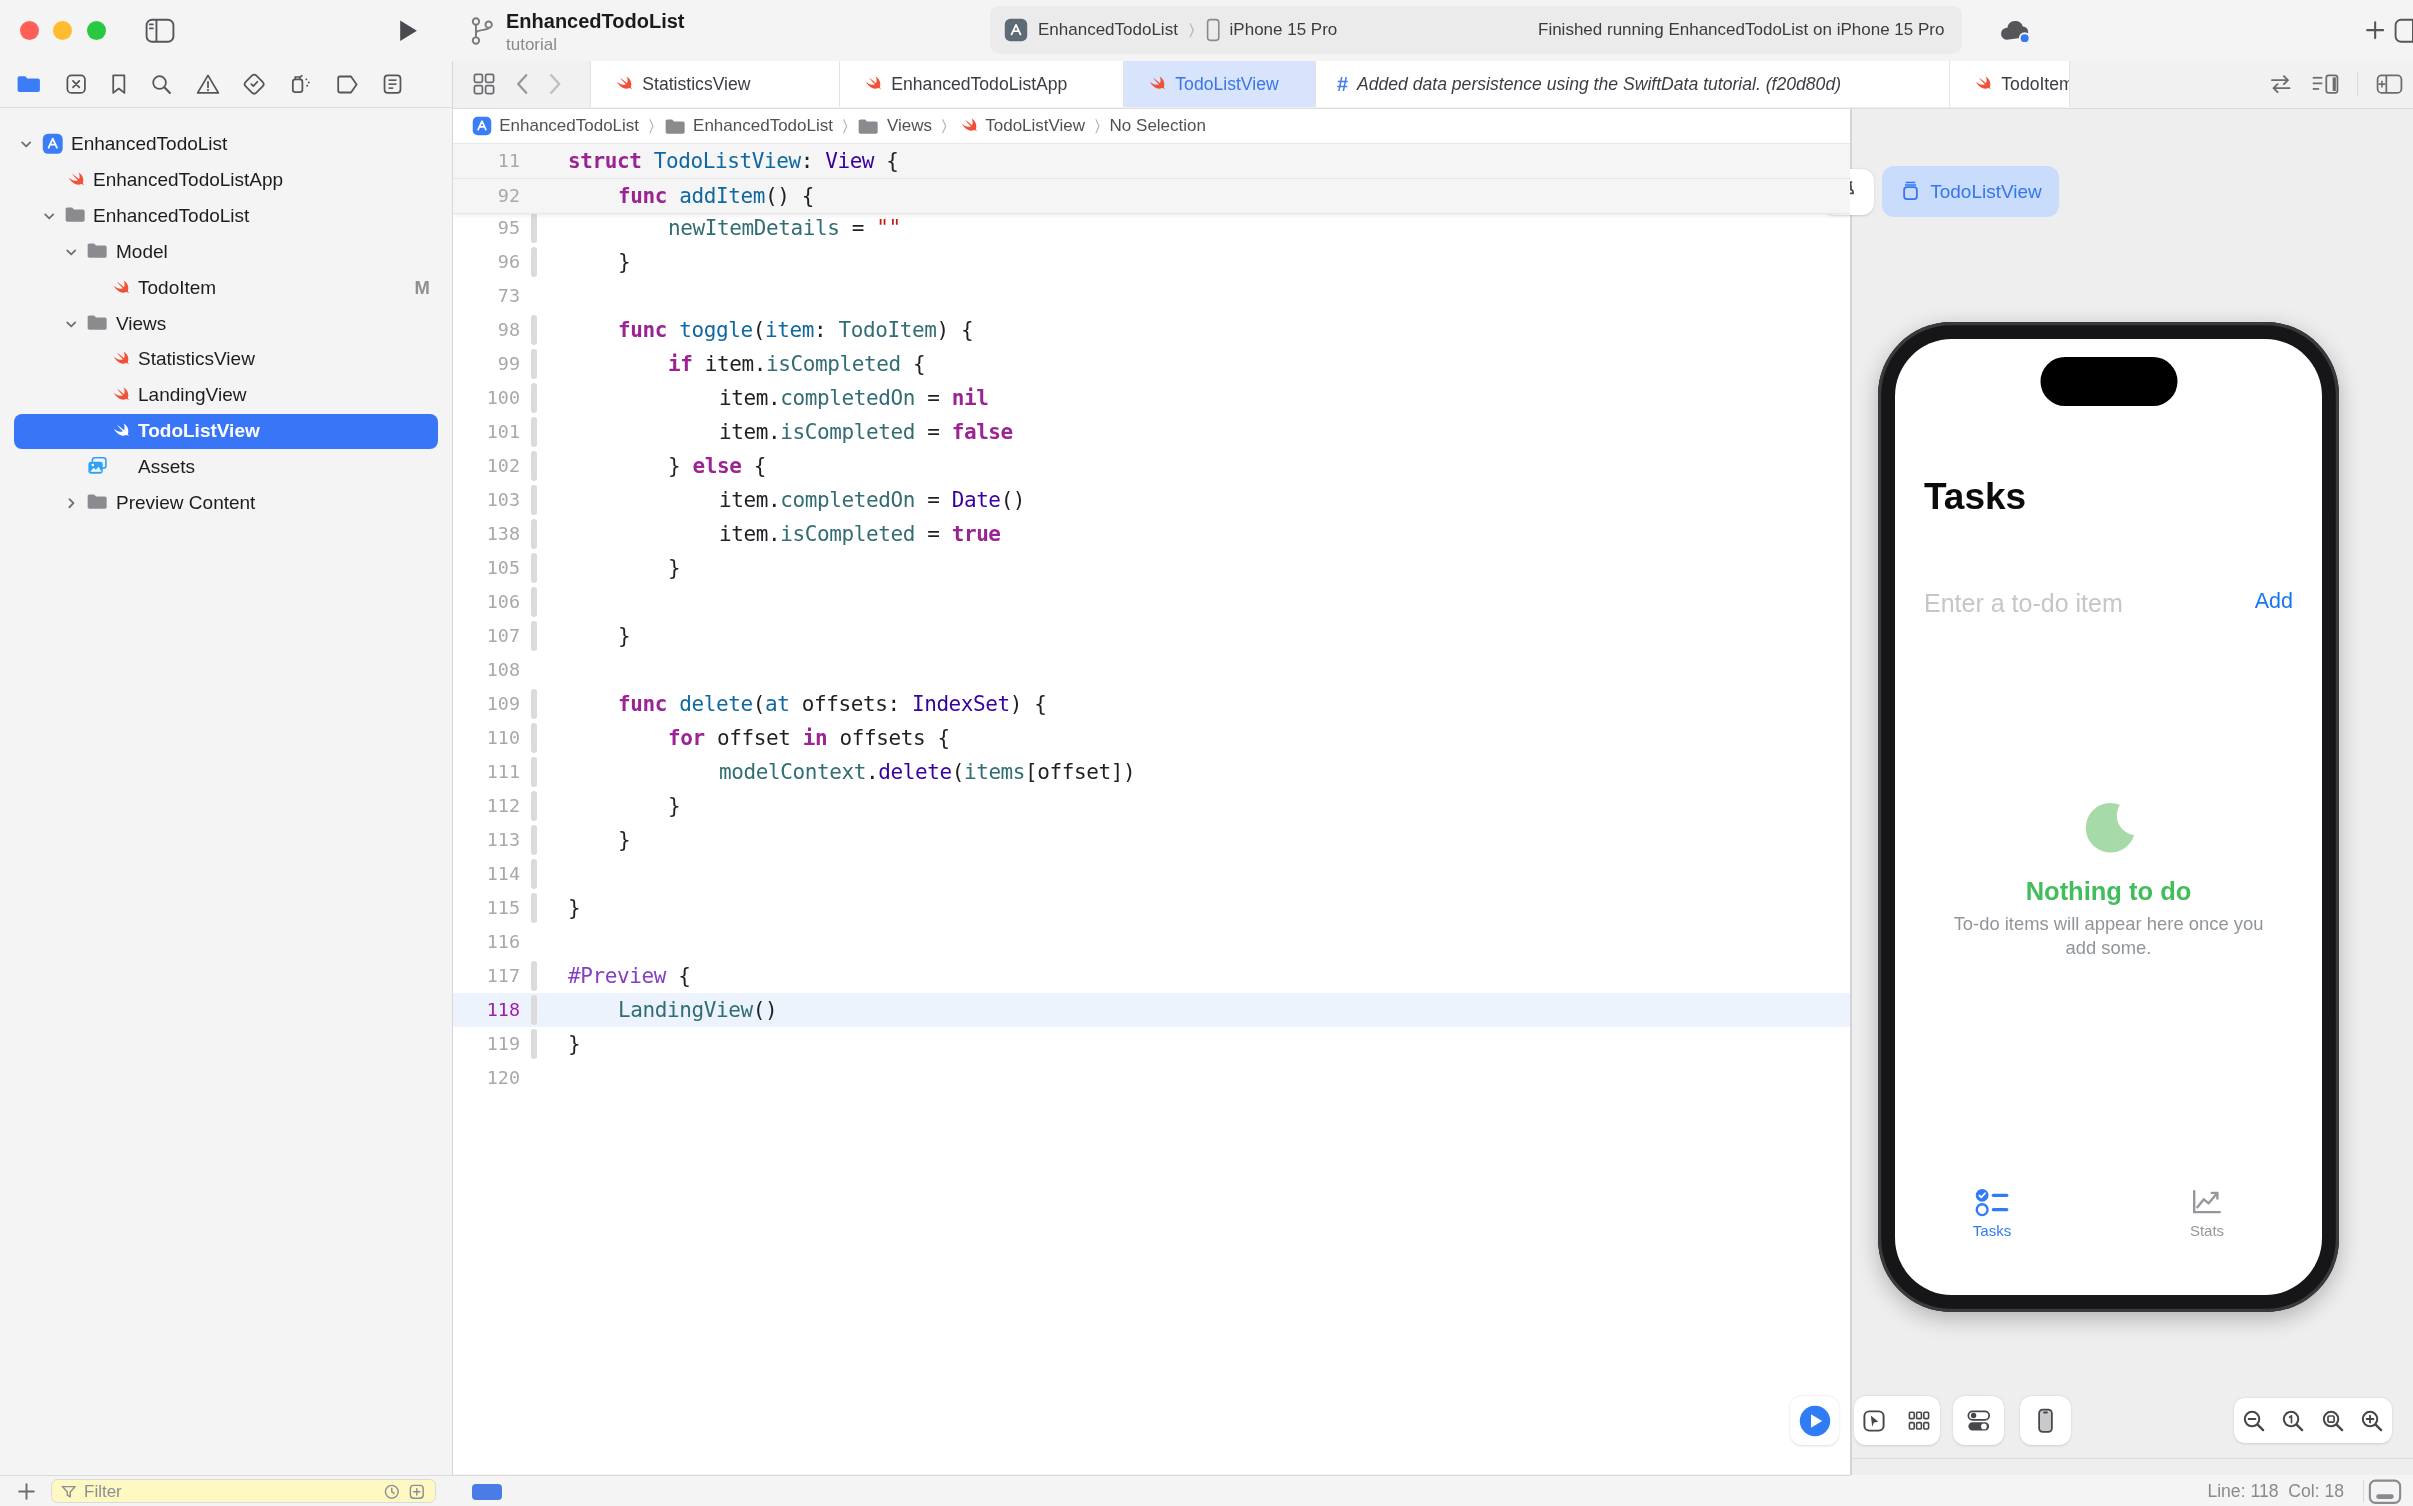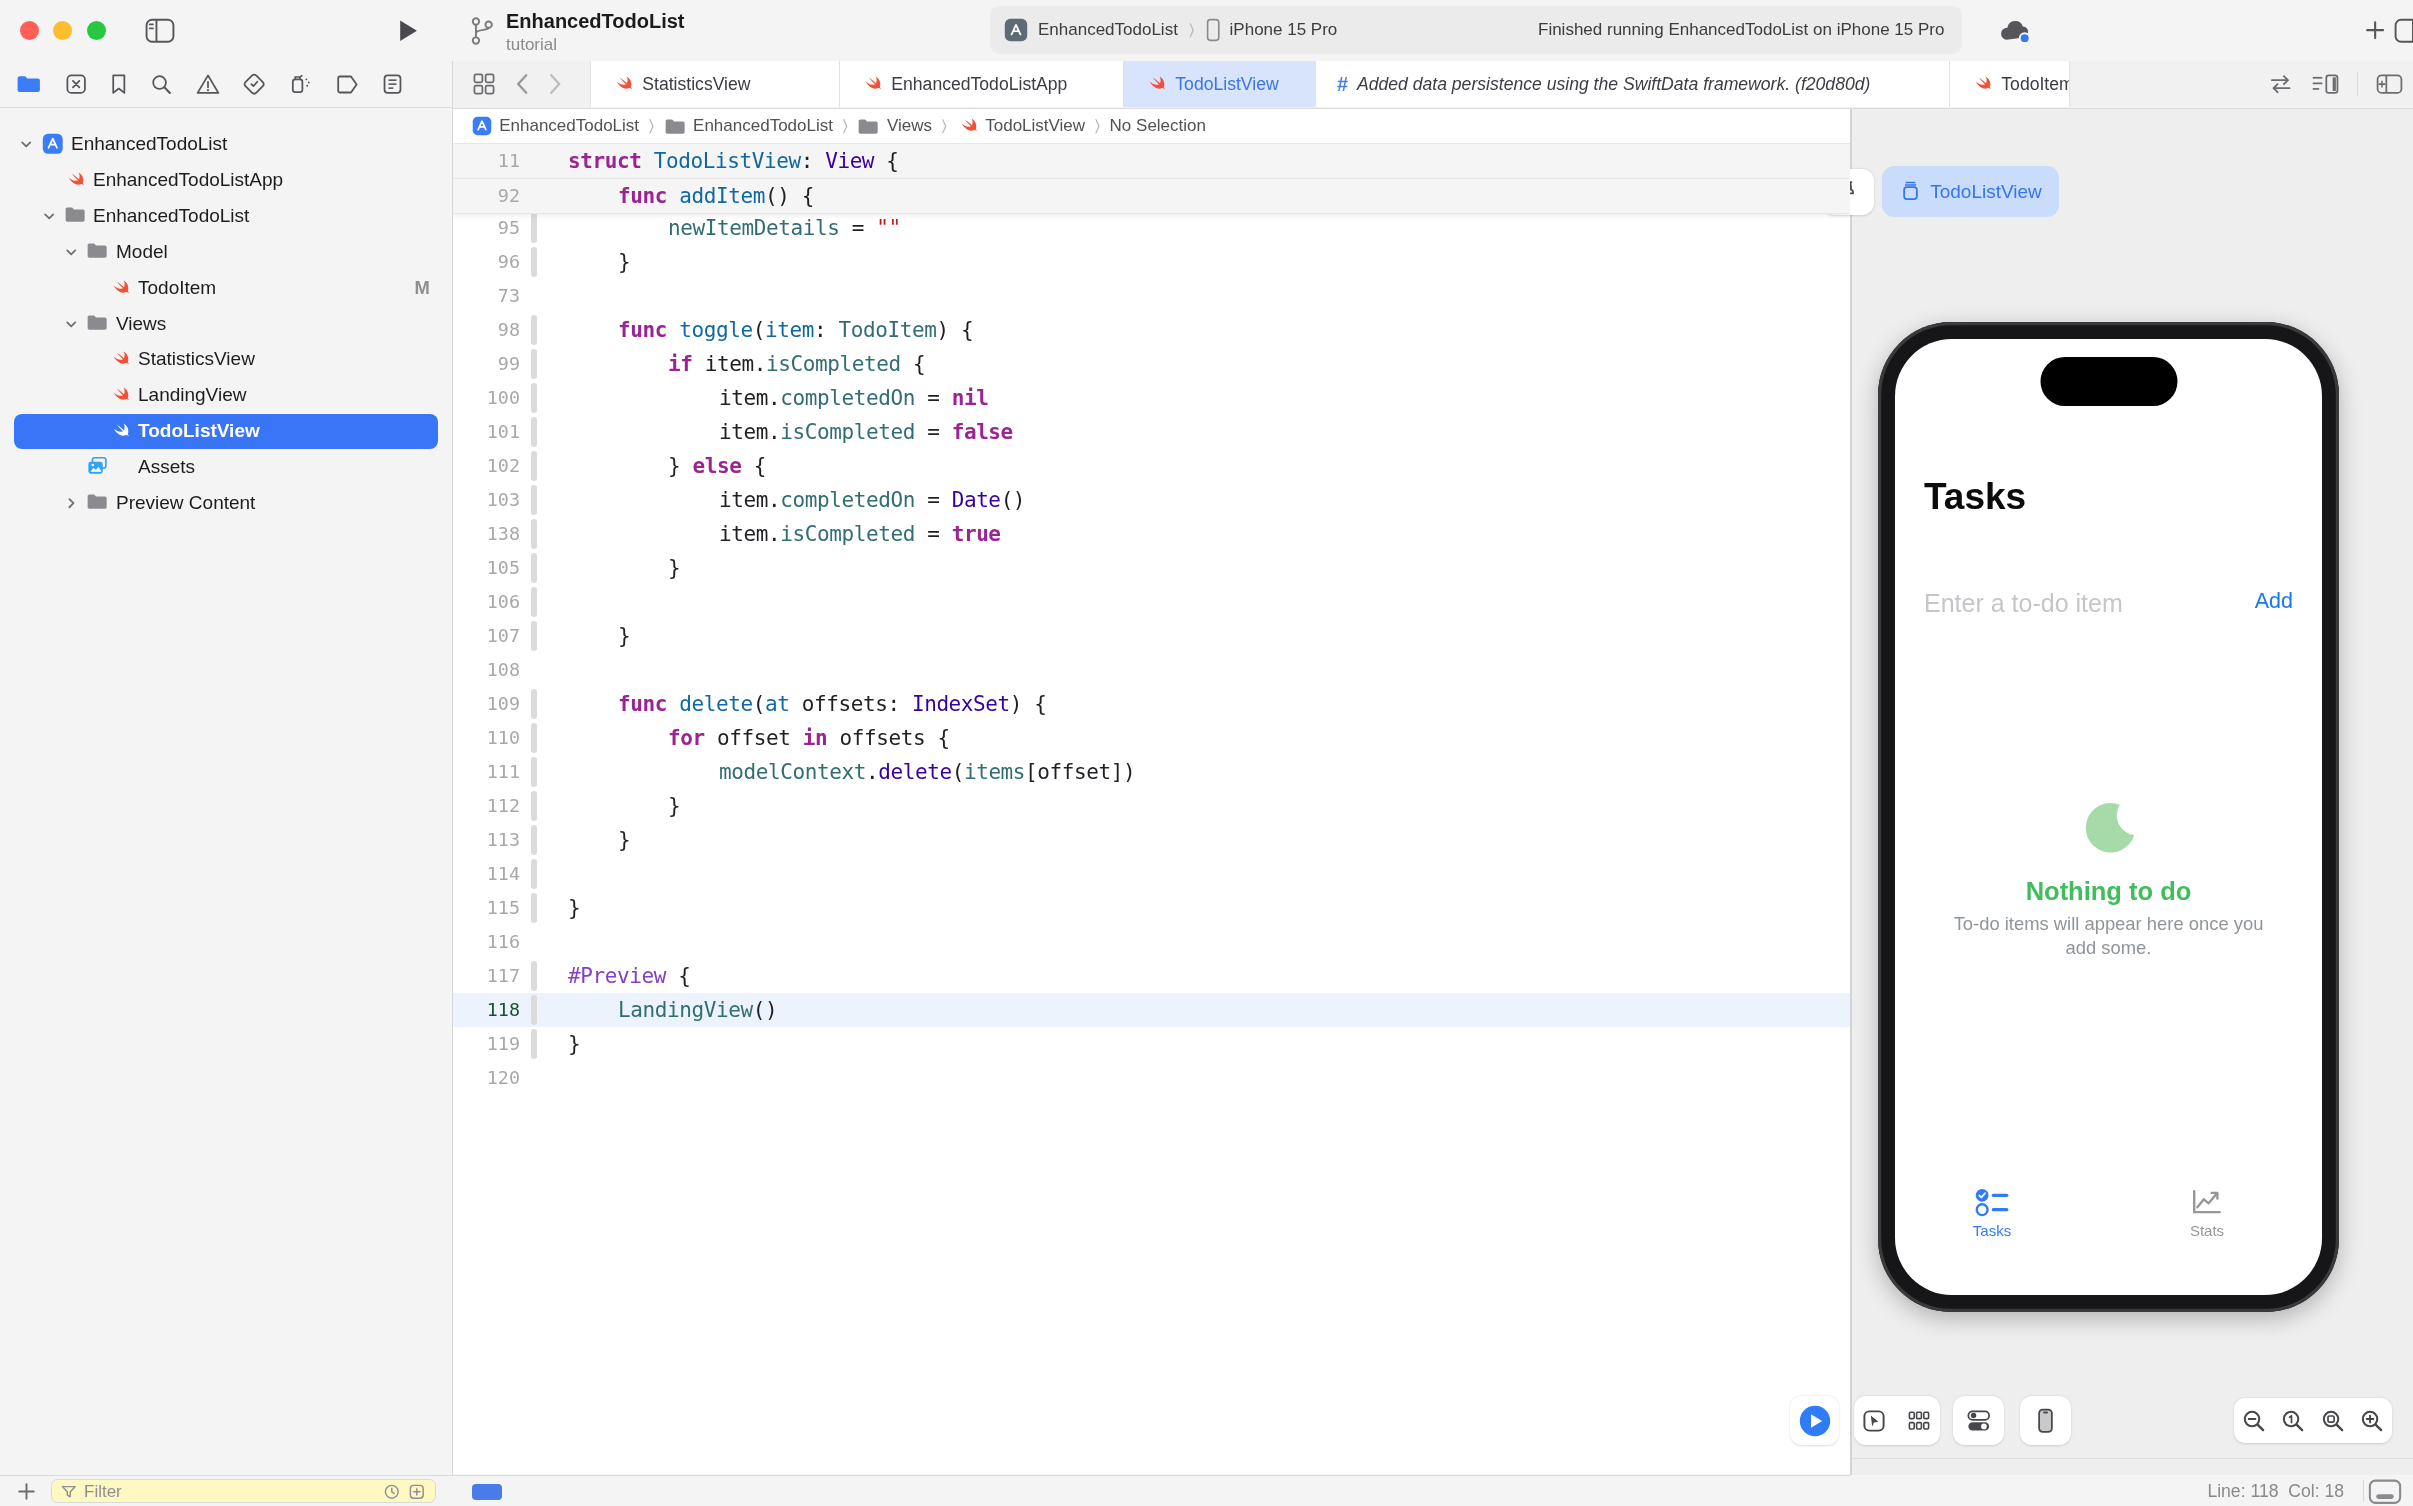--- a/index.html
+++ b/index.html
@@ -46,21 +46,21 @@
   .trow.sel .pill{position:absolute;left:14.4px;right:14.4px;top:0.8px;bottom:0.8px;background:#3875F7;border-radius:8px;}
   .trow.sel .lbl{color:#fff;font-weight:600;}
 
   
   .editor{position:absolute;left:453px;top:144px;width:1397px;height:1330px;background:#fff;overflow:hidden;
     font-family:"DejaVu Sans Mono","Liberation Mono",monospace;}
   .vdiv-editor{position:absolute;left:1850px;top:109px;bottom:0;width:1.6px;background:#D5D4D4;}
   .codeline{position:relative;height:34px;line-height:34px;white-space:pre;}
   .codeline .num{position:absolute;left:0;top:0;width:67px;text-align:right;font-size:18.4px;color:#A8A8A8;}
   .codeline.cur{background:#EDF3FC;}
-  .codeline.cur .num{color:#14532d;}
+  .codeline.cur .num{color:#a21caf;}
   .codeline .chbar{position:absolute;left:78px;top:2.4px;bottom:2.4px;width:6.4px;border-radius:3.2px;background:#DBDBDB;}
   .codeline .code{position:absolute;top:0;font-size:21px;letter-spacing:-0.4px;}
   .sticky{position:absolute;left:0;top:0;width:100%;background:#F5F5F5;box-shadow:0 2.4px 4px rgba(0,0,0,0.07);z-index:3;}
   .sticky .codeline{background:#F5F5F5;border-bottom:0.8px solid #E7E7E7;}
   .lines{position:absolute;left:0;top:67px;width:100%;}
   .tok-k{color:#9B2393;font-weight:700;}
   .tok-s{color:#C41A16;}
   .tok-t{color:#3900A0;}
   .tok-d{color:#0F68A0;}
   .tok-p{color:#326D74;}
@@ -276,21 +276,21 @@
       <div class="tab active" style="width: 192px;">
         <span>
           <svg width="21.5" height="21.5" viewBox="0 0 27 27">
             <path fill="#F05138" d="M23.6 18.1c1.1-2.9.9-6.3-.8-9.2-1-1.9-2.6-3.5-4.5-4.5 1.6 2.7 1.8 5.9.5 8.4C16 10.3 12.9 7.8 9.9 5.8c2.1 3 4.8 5.9 7.5 8.3-2.1 1.1-5.1.8-8.3-1-1-.6-2-1.3-2.8-2 1.4 3.3 4.1 6.2 7.6 7.7 2.4 1 4.9 1.1 6.9.3 1.2-.4 2.6-.2 3.3 1.1.5.9 1.1-1.7-.5-2.1z"></path>
           </svg>
         </span>
         <span class="tablabel">TodoListView</span>
       </div>
       <div class="tab" style="width: 634px;">
         <span><span style="color:#4A7DF0;font-size:20px;font-weight:700;line-height:1;">#</span></span>
-        <span class="tablabel it">Added data persistence using the SwiftData framework. (f20d80d)</span>
+        <span class="tablabel it">Added data persistence using the SwiftData tutorial. (f20d80d)</span>
       </div>
       <div class="tab" style="width: 120px;">
         <span>
           <svg width="21.5" height="21.5" viewBox="0 0 27 27">
             <path fill="#F05138" d="M23.6 18.1c1.1-2.9.9-6.3-.8-9.2-1-1.9-2.6-3.5-4.5-4.5 1.6 2.7 1.8 5.9.5 8.4C16 10.3 12.9 7.8 9.9 5.8c2.1 3 4.8 5.9 7.5 8.3-2.1 1.1-5.1.8-8.3-1-1-.6-2-1.3-2.8-2 1.4 3.3 4.1 6.2 7.6 7.7 2.4 1 4.9 1.1 6.9.3 1.2-.4 2.6-.2 3.3 1.1.5.9 1.1-1.7-.5-2.1z"></path>
           </svg>
         </span>
         <span class="tablabel">TodoItem</span>
       </div>
     </div>

